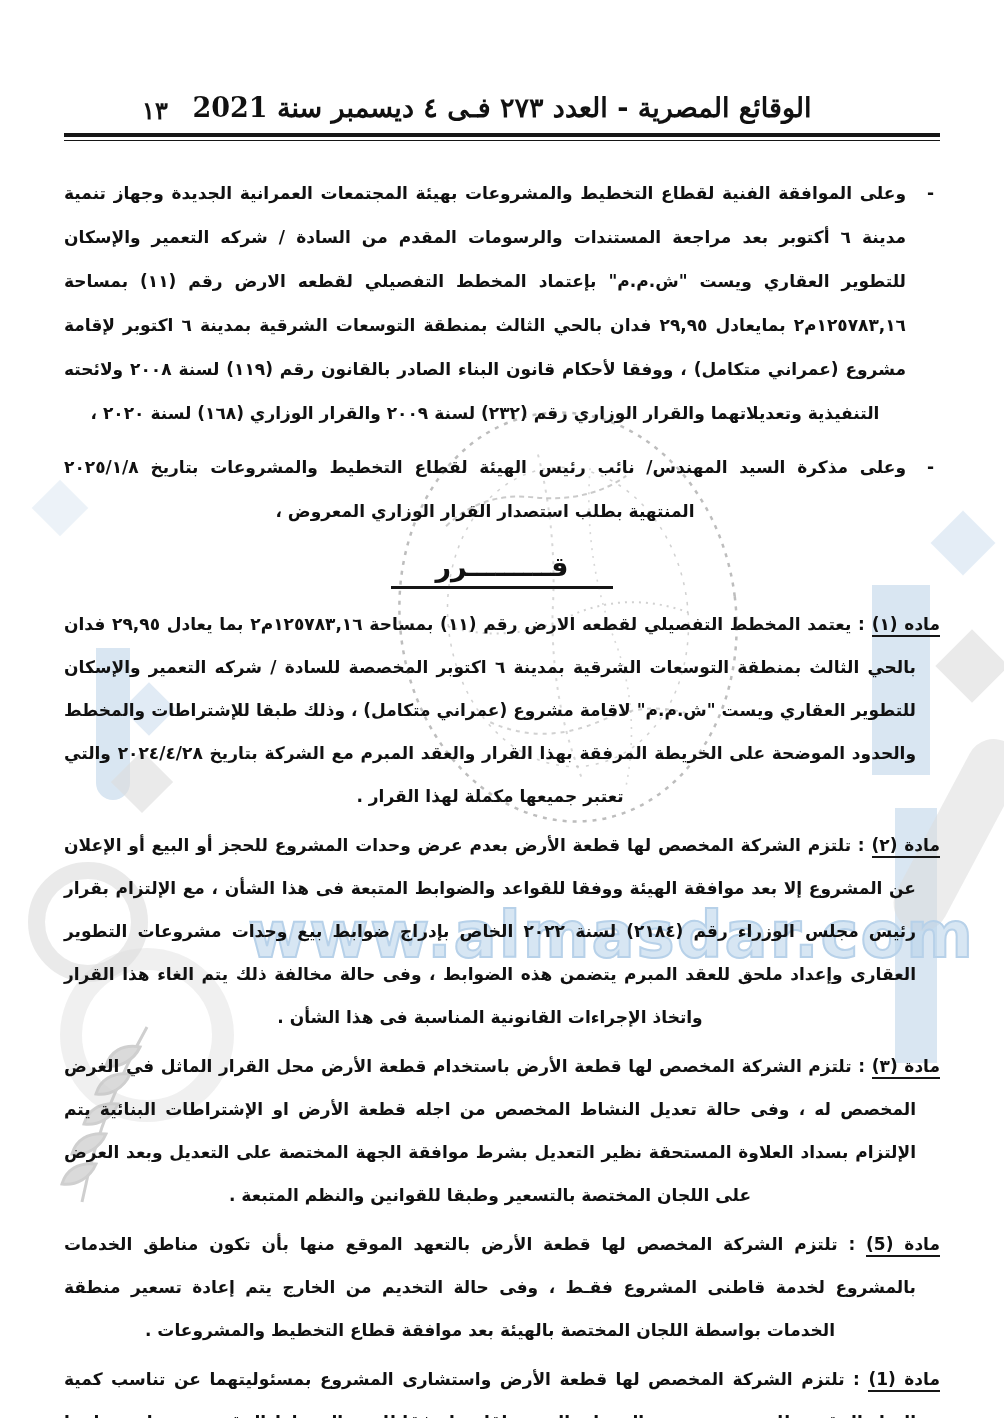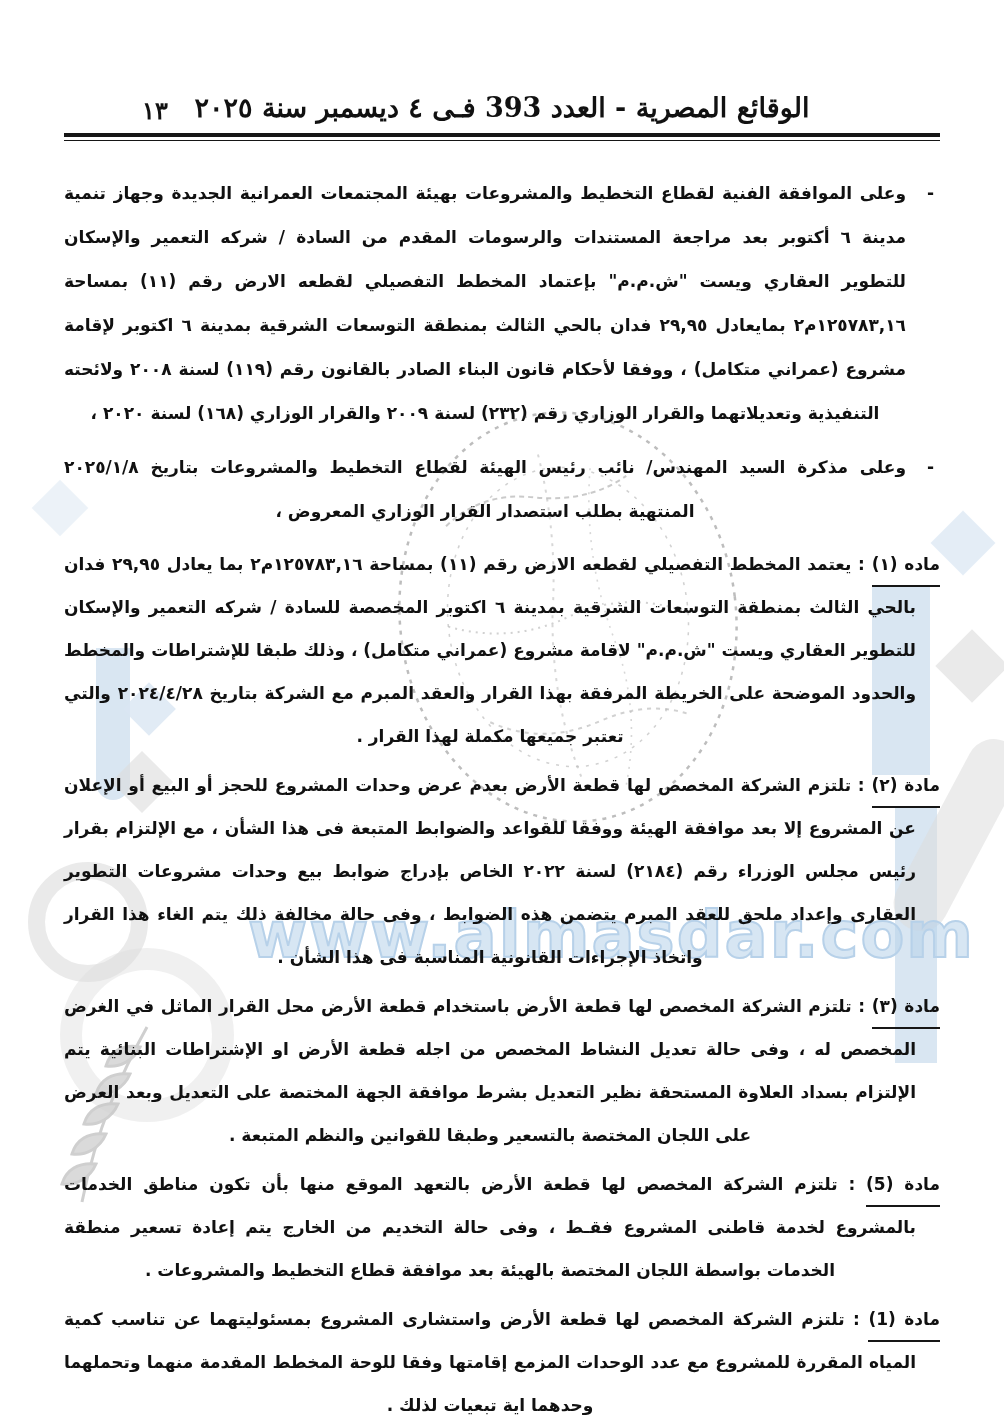--- a/index.html
+++ b/index.html
@@ -63,21 +63,21 @@
   }
 
   .article{
     margin:0 0 6px 0;
     font-size:17px;font-weight:700;line-height:43px;
     text-align:justify;text-align-last:center;
     padding-right:24px;text-indent:-24px;
   }
   .art-label{
     border-bottom:2.5px solid #161616;
-    padding-bottom:11px;
+    padding-bottom:1px;
   }
 </style>
 </head>
 <body>
 
 <div class="page">
 
   <div class="wm wm-blue" style="left:872px;top:585px;width:58px;height:190px;"></div>
   <div class="wm wm-blue" style="left:895px;top:808px;width:42px;height:255px;"></div>
   <div class="wm wm-blue" style="left:940px;top:520px;width:46px;height:46px;transform:rotate(45deg);opacity:.7;"></div>
@@ -111,37 +111,40 @@
       <path d="M70 220 q60 25 120 5 q60 -20 120 10" stroke-width="2" stroke-dasharray="2 5" opacity=".7"></path>
       <path d="M100 320 q50 30 110 12 q50 -15 90 5" stroke-width="2" stroke-dasharray="4 5" opacity=".7"></path>
       <path d="M180 60 q10 80 -5 160 q-12 90 10 170" stroke-width="2" stroke-dasharray="3 6" opacity=".6"></path>
       <path d="M230 80 q-18 90 5 180 q15 70 -8 140" stroke-width="1.6" stroke-dasharray="2 6" opacity=".6"></path>
     </g>
   </svg>
 
   <div class="content">
 
     <div class="header">
-      <span class="header-title">الوقائع المصرية - العدد 393 فـى ٤ ديسمبر سنة ٢٠٢٥</span>
+      <span class="header-title">الوقائع المصرية - العدد ٢٧٣ فـى ٤ ديسمبر سنة 2021</span>
       <span class="page-number">١٣</span>
       <div class="rule-thick"></div>
       <div class="rule-thin"></div>
     </div>
 
     <div class="preamble">
       <p class="bullet">
         <span class="marker">-</span>
         <span>وعلى الموافقة الفنية لقطاع التخطيط والمشروعات بهيئة المجتمعات العمرانية الجديدة وجهاز تنمية مدينة ٦ أكتوبر بعد مراجعة المستندات والرسومات المقدم من السادة / شركه التعمير والإسكان للتطوير العقاري ويست "ش.م.م" بإعتماد المخطط التفصيلي لقطعه الارض رقم (١١) بمساحة ١٢٥٧٨٣,١٦م٢ بمايعادل ٢٩,٩٥ فدان بالحي الثالث بمنطقة التوسعات الشرقية بمدينة ٦ اكتوبر لإقامة مشروع (عمراني متكامل) ، ووفقا لأحكام قانون البناء الصادر بالقانون رقم (١١٩) لسنة ٢٠٠٨ ولائحته التنفيذية وتعديلاتهما والقرار الوزاري رقم (٢٣٢) لسنة ٢٠٠٩ والقرار الوزاري (١٦٨) لسنة ٢٠٢٠ ،</span>
       </p>
       <p class="bullet">
         <span class="marker">-</span>
         <span>وعلى مذكرة السيد المهندس/ نائب رئيس الهيئة لقطاع التخطيط والمشروعات بتاريخ ٢٠٢٥/١/٨ المنتهية بطلب استصدار القرار الوزاري المعروض ،</span>
       </p>
     </div>
 
+    <div class="decision-heading">
+      <span>قـــــــــرر</span>
+    </div>
 
     <p class="article"><span class="art-label">ماده (١)</span><span> : </span><span>يعتمد المخطط التفصيلي لقطعه الارض رقم (١١) بمساحة ١٢٥٧٨٣,١٦م٢ بما يعادل ٢٩,٩٥ فدان بالحي الثالث بمنطقة التوسعات الشرقية بمدينة ٦ اكتوبر المخصصة للسادة / شركه التعمير والإسكان للتطوير العقاري ويست "ش.م.م" لاقامة مشروع (عمراني متكامل) ، وذلك طبقا للإشتراطات والمخطط والحدود الموضحة على الخريطة المرفقة بهذا القرار والعقد المبرم مع الشركة بتاريخ ٢٠٢٤/٤/٢٨ والتي تعتبر جميعها مكملة لهذا القرار .</span></p>
 
     <p class="article"><span class="art-label">مادة (٢)</span><span> : </span><span>تلتزم الشركة المخصص لها قطعة الأرض بعدم عرض وحدات المشروع للحجز أو البيع أو الإعلان عن المشروع إلا بعد موافقة الهيئة ووفقا للقواعد والضوابط المتبعة فى هذا الشأن ، مع الإلتزام بقرار رئيس مجلس الوزراء رقم (٢١٨٤) لسنة ٢٠٢٢ الخاص بإدراج ضوابط بيع وحدات مشروعات التطوير العقارى وإعداد ملحق للعقد المبرم يتضمن هذه الضوابط ، وفى حالة مخالفة ذلك يتم الغاء هذا القرار واتخاذ الإجراءات القانونية المناسبة فى هذا الشأن .</span></p>
 
     <p class="article"><span class="art-label">مادة (٣)</span><span> : </span><span>تلتزم الشركة المخصص لها قطعة الأرض باستخدام قطعة الأرض محل القرار الماثل في الغرض المخصص له ، وفى حالة تعديل النشاط المخصص من اجله قطعة الأرض او الإشتراطات البنائية يتم الإلتزام بسداد العلاوة المستحقة نظير التعديل بشرط موافقة الجهة المختصة على التعديل وبعد العرض على اللجان المختصة بالتسعير وطبقا للقوانين والنظم المتبعة .</span></p>
 
     <p class="article"><span class="art-label">مادة (5)</span><span> : </span><span>تلتزم الشركة المخصص لها قطعة الأرض بالتعهد الموقع منها بأن تكون مناطق الخدمات بالمشروع لخدمة قاطنى المشروع فقـط ، وفى حالة التخديم من الخارج يتم إعادة تسعير منطقة الخدمات بواسطة اللجان المختصة بالهيئة بعد موافقة قطاع التخطيط والمشروعات .</span></p>
 
     <p class="article"><span class="art-label">مادة (1)</span><span> : </span><span>تلتزم الشركة المخصص لها قطعة الأرض واستشارى المشروع بمسئوليتهما عن تناسب كمية المياه المقررة للمشروع مع عدد الوحدات المزمع إقامتها وفقا للوحة المخطط المقدمة منهما وتحملهما وحدهما اية تبعيات لذلك .</span></p>

